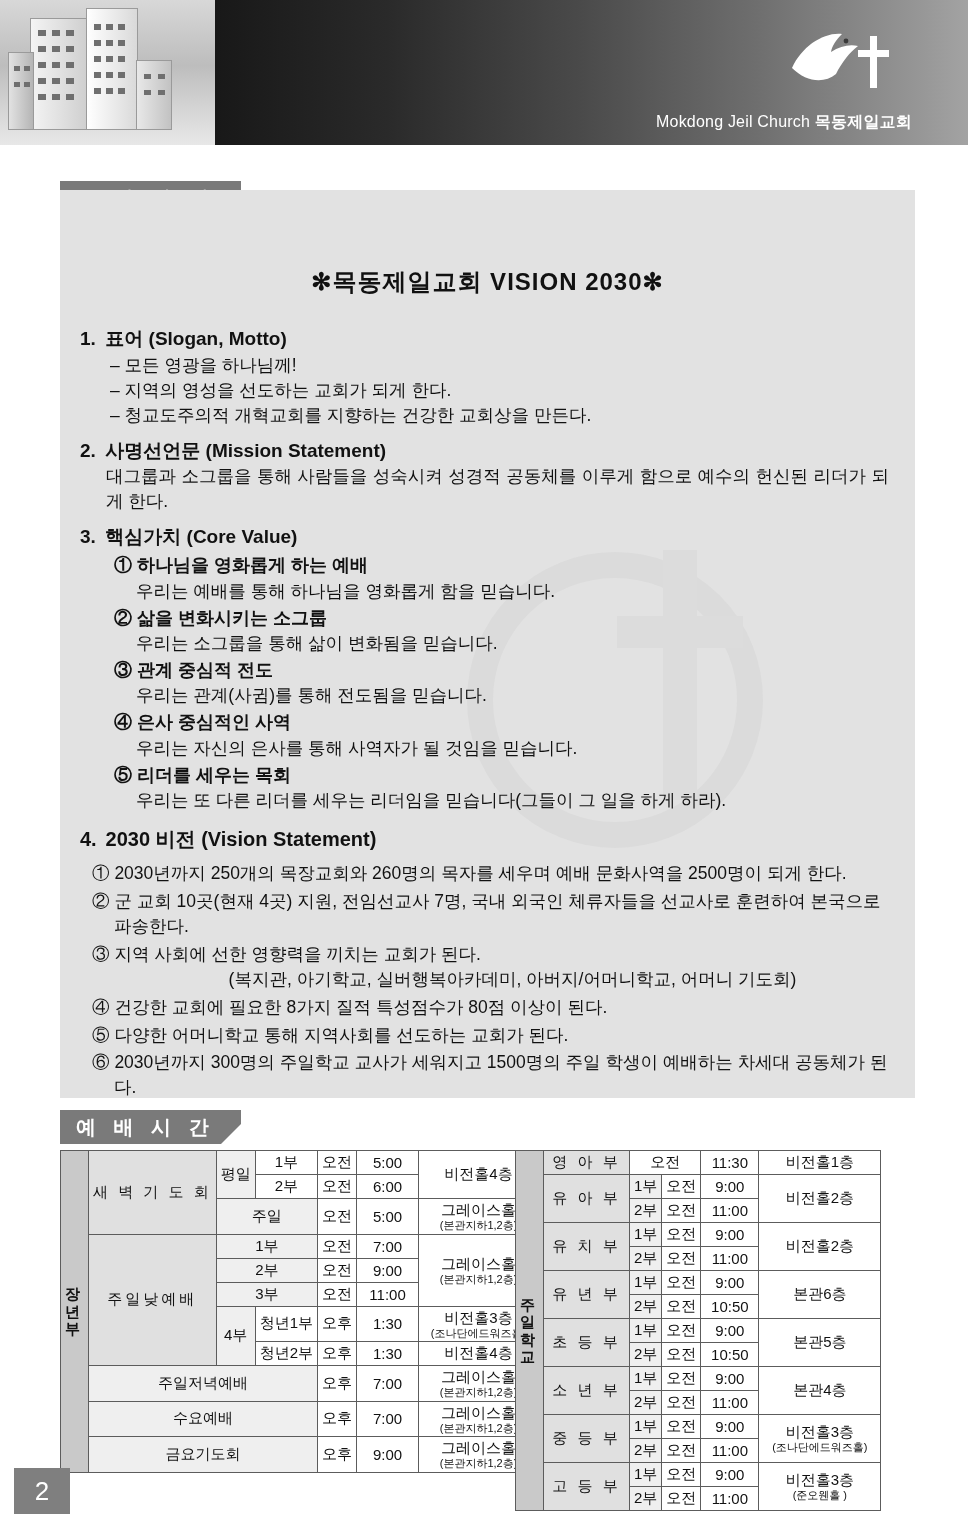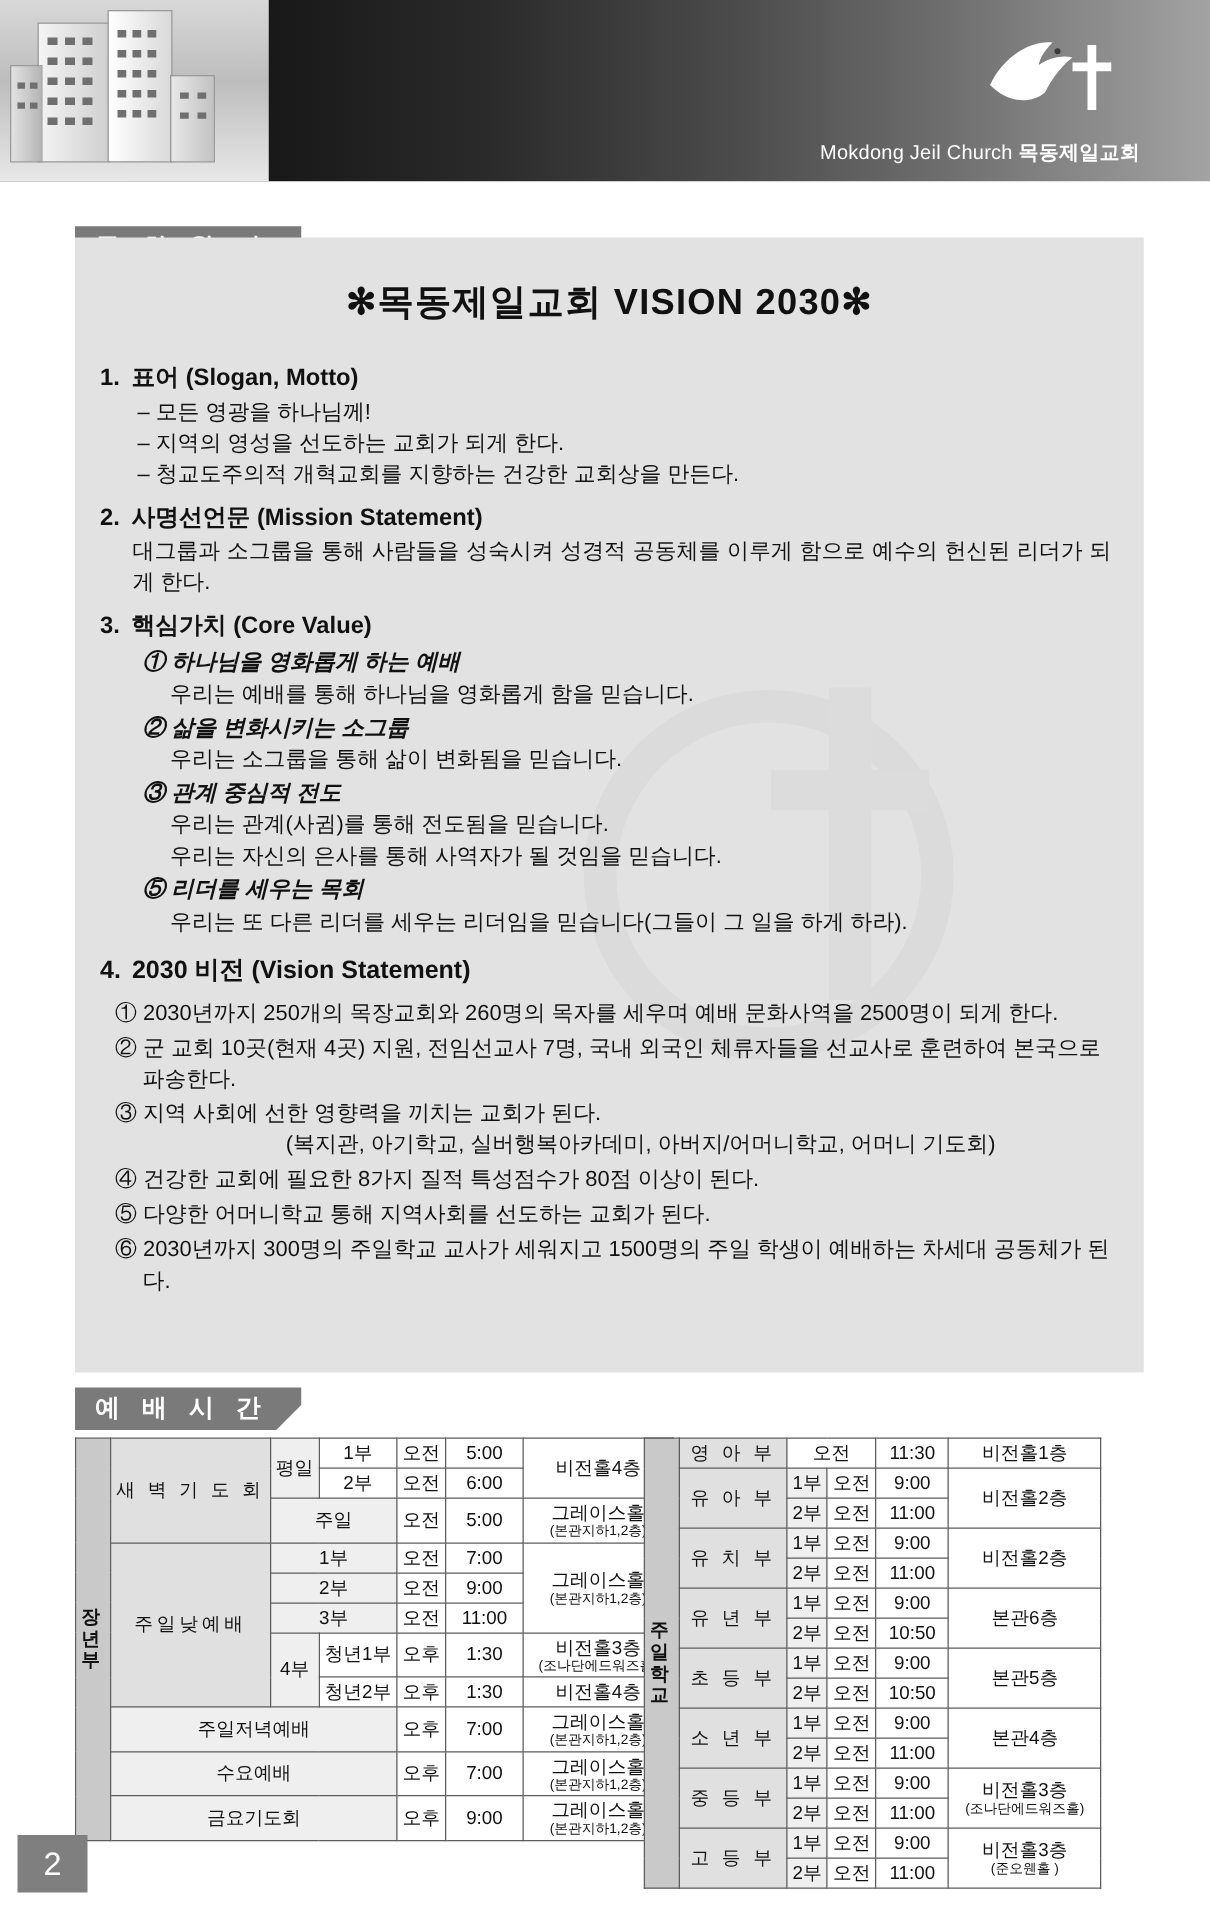--- a/index.html
+++ b/index.html
@@ -88,40 +88,41 @@
   }
   .watermark {
     position: absolute;
     right: 120px; top: 330px;
     width: 330px; height: 330px;
     opacity: .55;
   }
   .panel-title {
     position: relative;
     text-align: center;
-    font-size: 29px;
+    font-size: 24px;
     font-weight: 700;
     letter-spacing: 1px;
     padding-top: 32px;
     color: #111;
+    margin-top: 44px;
   }
   .body {
     position: relative;
     padding: 18px 26px 0 20px;
     font-size: 17.5px;
     line-height: 1.42;
   }
   .num-head {
     font-weight: 700;
     font-size: 19px;
     margin-top: 10px;
   }
   .num-head .n { display:inline-block; min-width: 20px; }
   .lvl2 { padding-left: 30px; }
-  .sub-head { font-weight: 700; padding-left: 34px; font-size: 18px; margin-top: 2px; font-style: italic; }
+  .sub-head { font-weight: 700; padding-left: 34px; font-size: 18px; margin-top: 2px; }
   .sub-text { padding-left: 56px; }
   .para { padding-left: 26px; }
   .item { padding-left: 34px; text-indent: -22px; margin-top: 3px; }
   .item .cont { display:block; text-indent: 0; padding-left: 22px; text-align: center; }
 
   
   .sched {
     position: absolute;
     left: 60px; top: 1150px;
     width: 855px;
@@ -276,20 +277,24 @@
       <span>삶을 변화시키는 소그룹</span>
     </div>
     <div class="sub-text">우리는 소그룹을 통해 삶이 변화됨을 믿습니다.</div>
 
     <div class="sub-head">
       <span>③</span>
       <span>관계 중심적 전도</span>
     </div>
     <div class="sub-text">우리는 관계(사귐)를 통해 전도됨을 믿습니다.</div>
 
+    <div class="sub-head">
+      <span>④</span>
+      <span>은사 중심적인 사역</span>
+    </div>
     <div class="sub-text">우리는 자신의 은사를 통해 사역자가 될 것임을 믿습니다.</div>
 
     <div class="sub-head">
       <span>⑤</span>
       <span>리더를 세우는 목회</span>
     </div>
     <div class="sub-text">우리는 또 다른 리더를 세우는 리더임을 믿습니다(그들이 그 일을 하게 하라).</div>
 
     <div class="num-head" style="margin-top:12px; font-size:20px;">
       <span class="n">4.</span>

